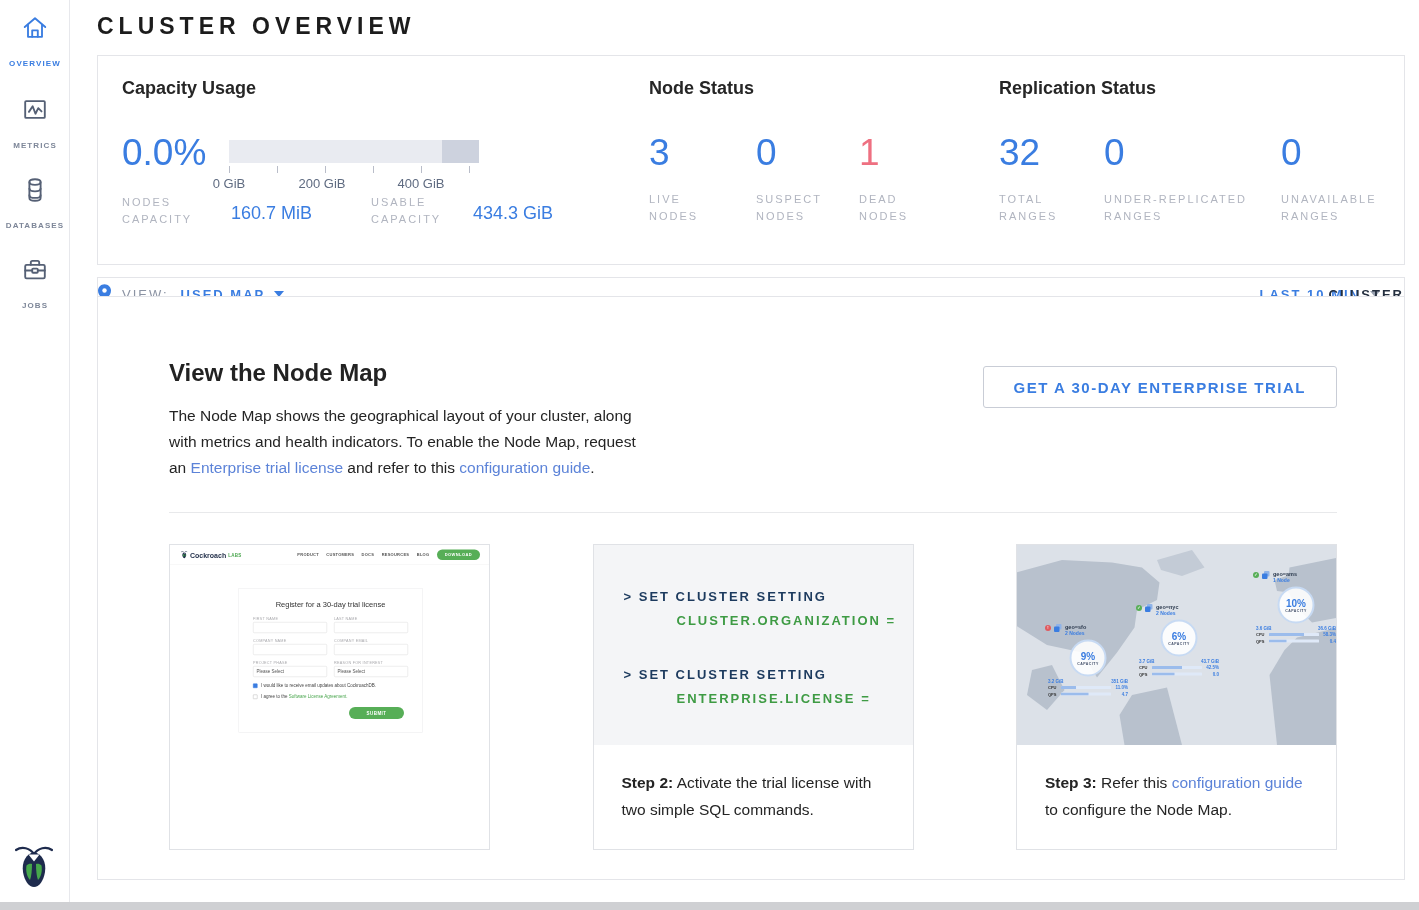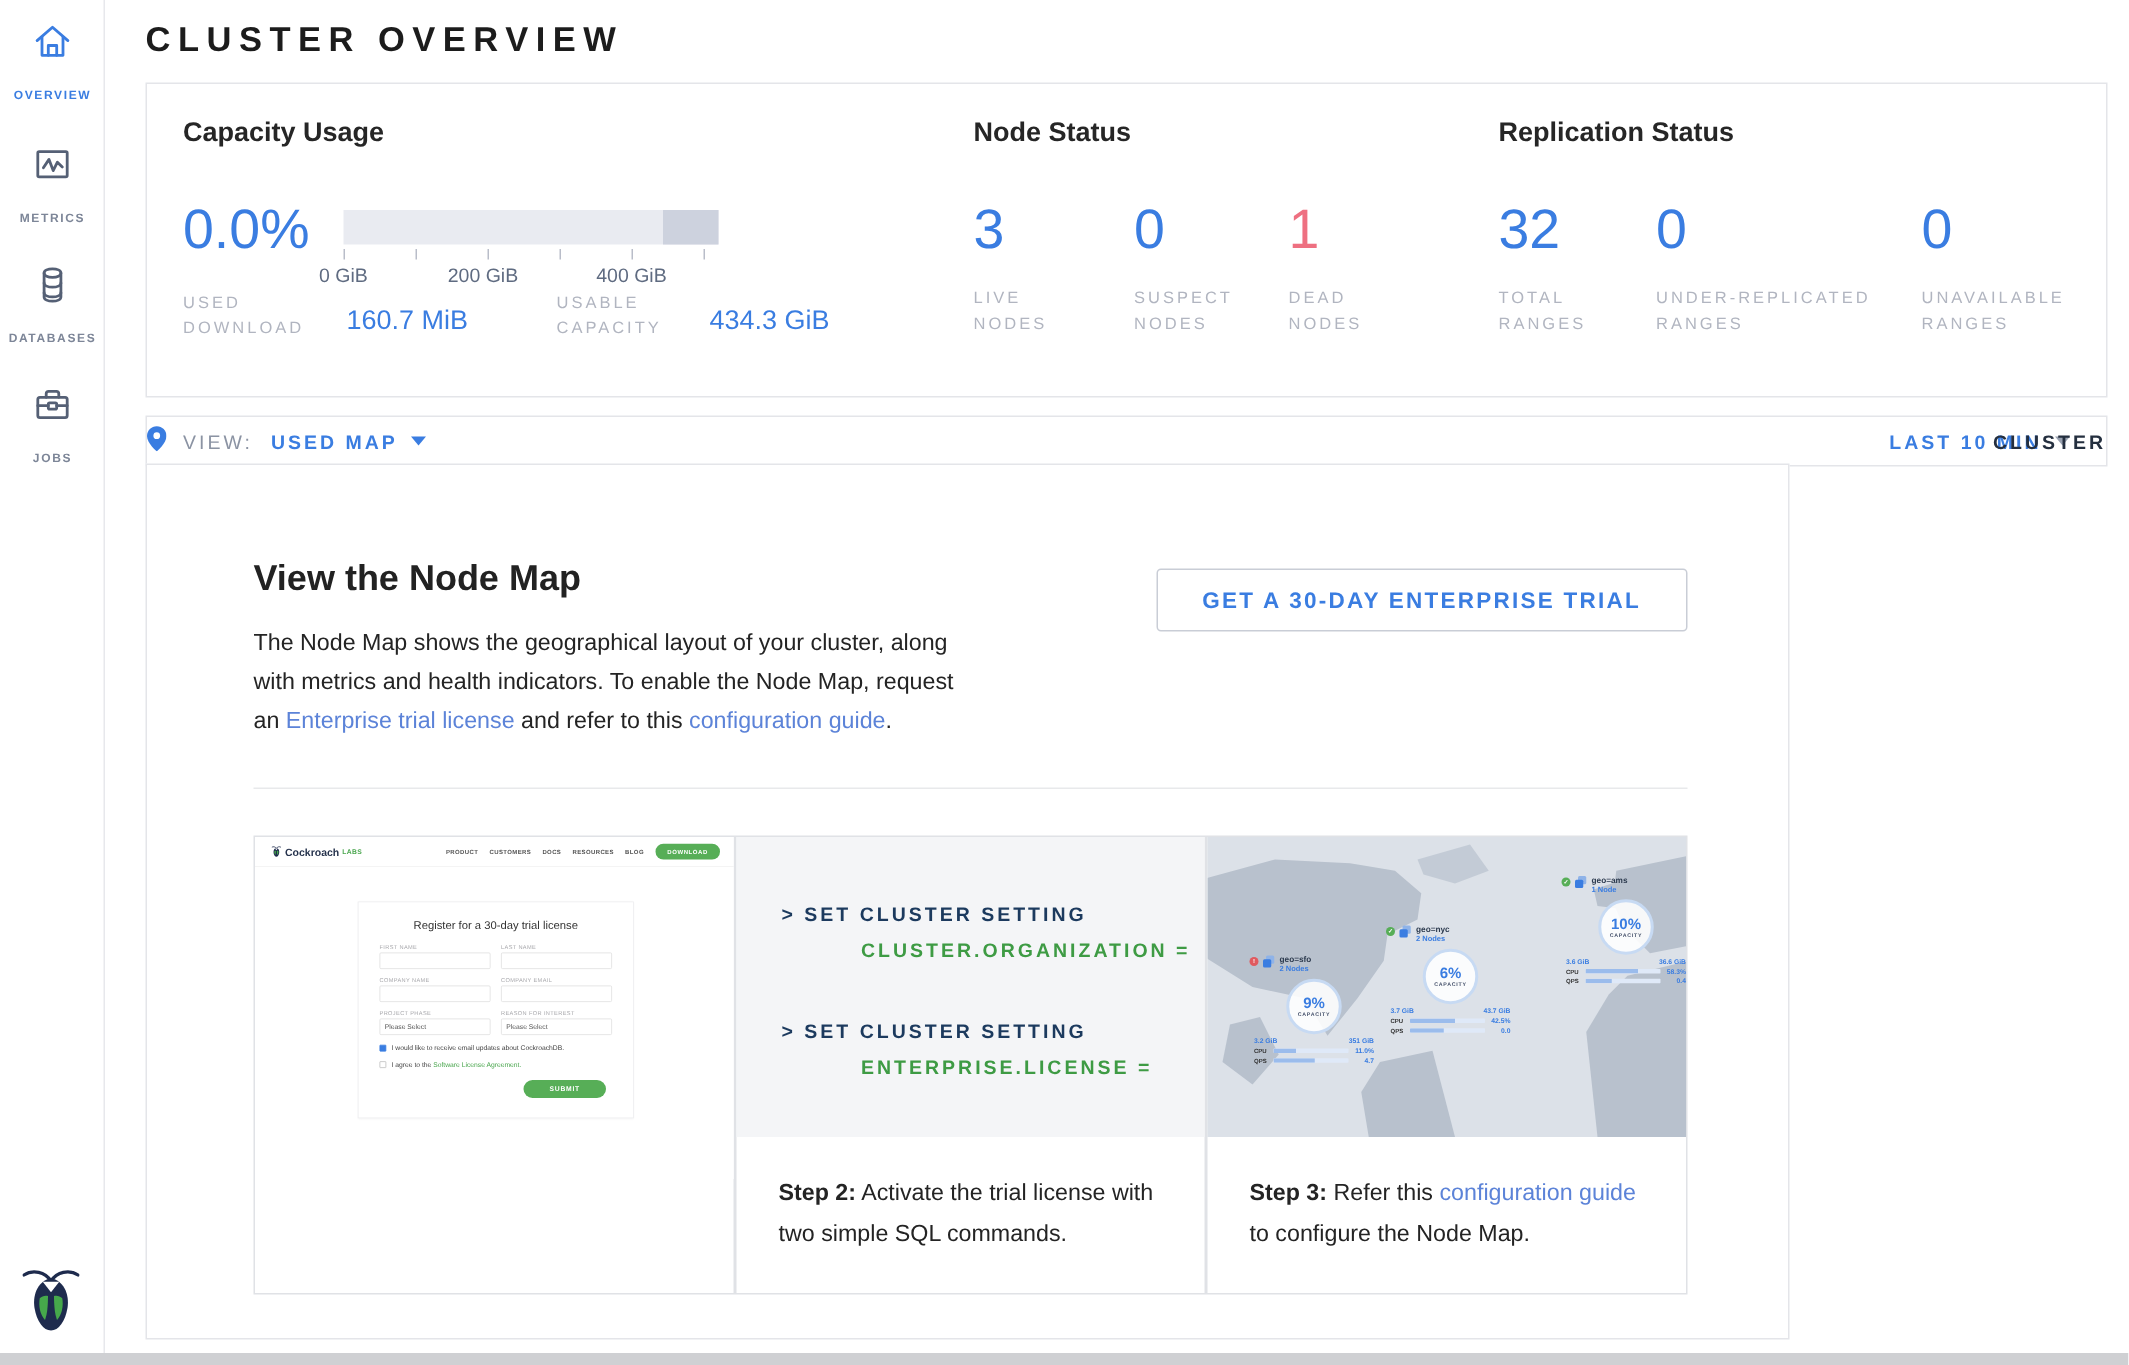--- a/index.html
+++ b/index.html
@@ -21,21 +21,21 @@
   .side-item.active .icn { color:#3a7de1; }
   .side-item.active .side-lbl { color:#3a7de1; }
   .side-logo { position:absolute; left:15px; top:844px; }
   
   .page-title { position:absolute; left:97px; top:13px; font-size:23px; font-weight:600;
     letter-spacing:5px; color:#1c1c1c; }
   
   .panel { position:absolute; background:#fff; border:1px solid #e4e5e9; }
   .stats-card { left:97px; top:55px; width:1308px; height:210px; }
   .view-bar { left:97px; top:277px; width:1308px; height:34px; display:flex; align-items:center; }
-  .content-card { left:97px; top:309px; width:1096px; height:584px; }
+  .content-card { left:97px; top:296px; width:1308px; height:584px; }
   .bottom-strip { position:absolute; left:0; top:902px; width:1419px; height:8px; background:#cfd0d3; }
   
   .stat-title { position:absolute; top:22px; font-size:18px; font-weight:600; color:#262626; }
   .big-num { font-size:37px; font-weight:400; color:#3a7de1; line-height:1; }
   .big-num.alert { color:#ee7081; }
   .lbl { font-size:11px; letter-spacing:2px; color:#b1b5c0; line-height:17px; }
   .num-col { position:absolute; top:78px; }
   .num-col .lbl { margin-top:20px; }
   .cap-pct { position:absolute; left:24px; top:78px; }
   .cap-bar { position:absolute; left:131px; top:84px; width:250px; height:23px; background:#e9ebf1; }
@@ -197,21 +197,21 @@
   </div>
   <div class="cap-tick" style="left:131px"></div>
   <div class="cap-tick" style="left:179px"></div>
   <div class="cap-tick" style="left:227px"></div>
   <div class="cap-tick" style="left:275px"></div>
   <div class="cap-tick" style="left:323px"></div>
   <div class="cap-tick" style="left:371px"></div>
   <div class="cap-tick-lbl" style="left:101px;width:60px">0 GiB</div>
   <div class="cap-tick-lbl" style="left:184px;width:80px">200 GiB</div>
   <div class="cap-tick-lbl" style="left:283px;width:80px">400 GiB</div>
-  <div class="lbl cap-sub-lbl" style="left:24px">USED DOWNLOAD</div>
+  <div class="lbl cap-sub-lbl" style="left:24px">NODES CAPACITY</div>
   <div class="cap-sub-val" style="left:133px">160.7 MiB</div>
   <div class="lbl cap-sub-lbl" style="left:273px">USABLE CAPACITY</div>
   <div class="cap-sub-val" style="left:375px">434.3 GiB</div>
 
   <h3 class="stat-title" style="left:551px">Node Status</h3>
   <div class="num-col" style="left:551px;width:100px">
     <div class="big-num">3</div>
     <div class="lbl" style="width:80px">LIVE NODES</div>
   </div>
   <div class="num-col" style="left:658px;width:100px">

